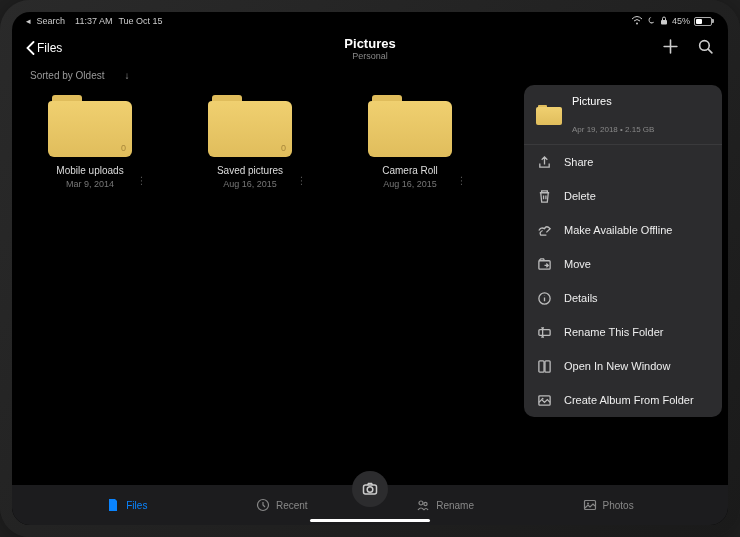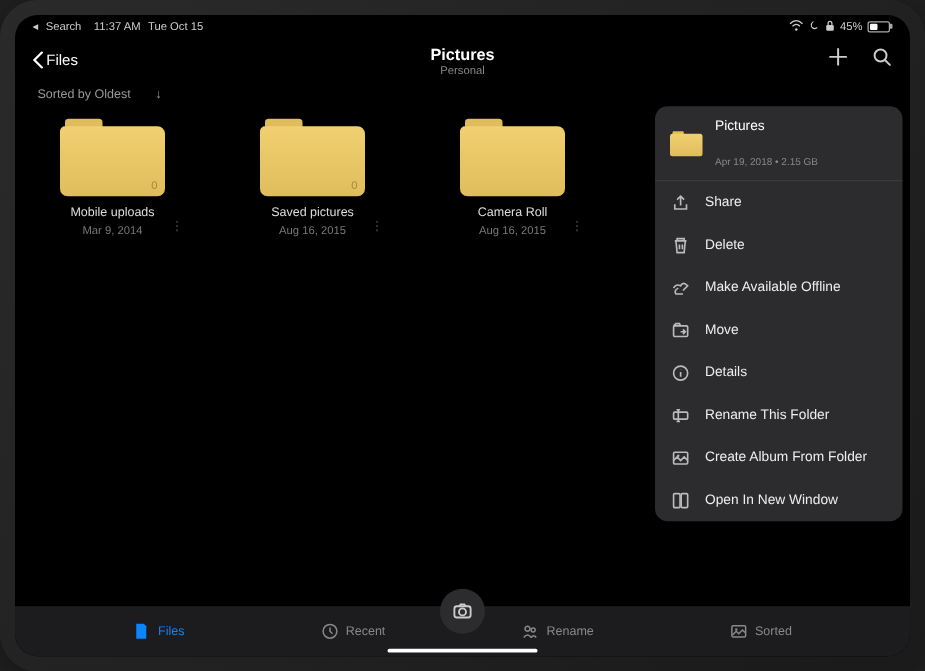--- a/index.html
+++ b/index.html
@@ -219,35 +219,35 @@
                 <svg viewBox="0 0 16 16">
                   <rect x="2" y="5" width="12" height="6" rx="1"></rect>
                   <path d="M6 3 V13 M4.5 3 H7.5 M4.5 13 H7.5"></path>
                 </svg>
               </span>
               <span>Rename This Folder</span>
             </div>
             <div class="menu-item">
               <span class="menu-icon">
                 <svg viewBox="0 0 16 16">
+                  <rect x="2" y="2" width="5.5" height="12" rx="1"></rect>
+                  <rect x="8.5" y="2" width="5.5" height="12" rx="1"></rect>
+                </svg>
+              </span>
+              <span>Open In New Window</span>
+            </div>
+            <div class="menu-item">
+              <span class="menu-icon">
+                <svg viewBox="0 0 16 16">
                   <rect x="2" y="3" width="12" height="10" rx="1"></rect>
                   <path d="M2 10 L5 7 L8 10 L11 7 L14 10"></path>
                   <circle cx="6" cy="6" r="1" fill="#bbb" stroke="none"></circle>
                 </svg>
               </span>
               <span>Create Album From Folder</span>
-            </div>
-            <div class="menu-item">
-              <span class="menu-icon">
-                <svg viewBox="0 0 16 16">
-                  <rect x="2" y="2" width="5.5" height="12" rx="1"></rect>
-                  <rect x="8.5" y="2" width="5.5" height="12" rx="1"></rect>
-                </svg>
-              </span>
-              <span>Open In New Window</span>
             </div>
           </div>
   </div>
 </div>
 
 <div class="bottom-bar">
   <div class="tab active">
     <svg viewBox="0 0 14 14">
             <path d="M3 1 H9 L11 3 V13 H3 Z" fill="#0a84ff"></path>
           </svg>
@@ -274,19 +274,19 @@
             <path d="M2 12 Q5 8 8 12 M8 12 Q10 9 12 12" stroke="#888" fill="none" stroke-width="1.2"></path>
           </svg>
     <span>Rename</span>
   </div>
   <div class="tab">
     <svg viewBox="0 0 14 14">
             <rect x="1.5" y="2.5" width="11" height="9" rx="1" stroke="#888" fill="none" stroke-width="1.2"></rect>
             <circle cx="5" cy="5.5" r="1" fill="#888"></circle>
             <path d="M2 10 L5 7 L7 9 L10 6 L12 8" stroke="#888" fill="none" stroke-width="1.2"></path>
           </svg>
-    <span>Sorted</span>
+    <span>Photos</span>
   </div>
   <div class="home-indicator"></div>
 </div>
 
 </div>
 </div>
 
 </body></html>

